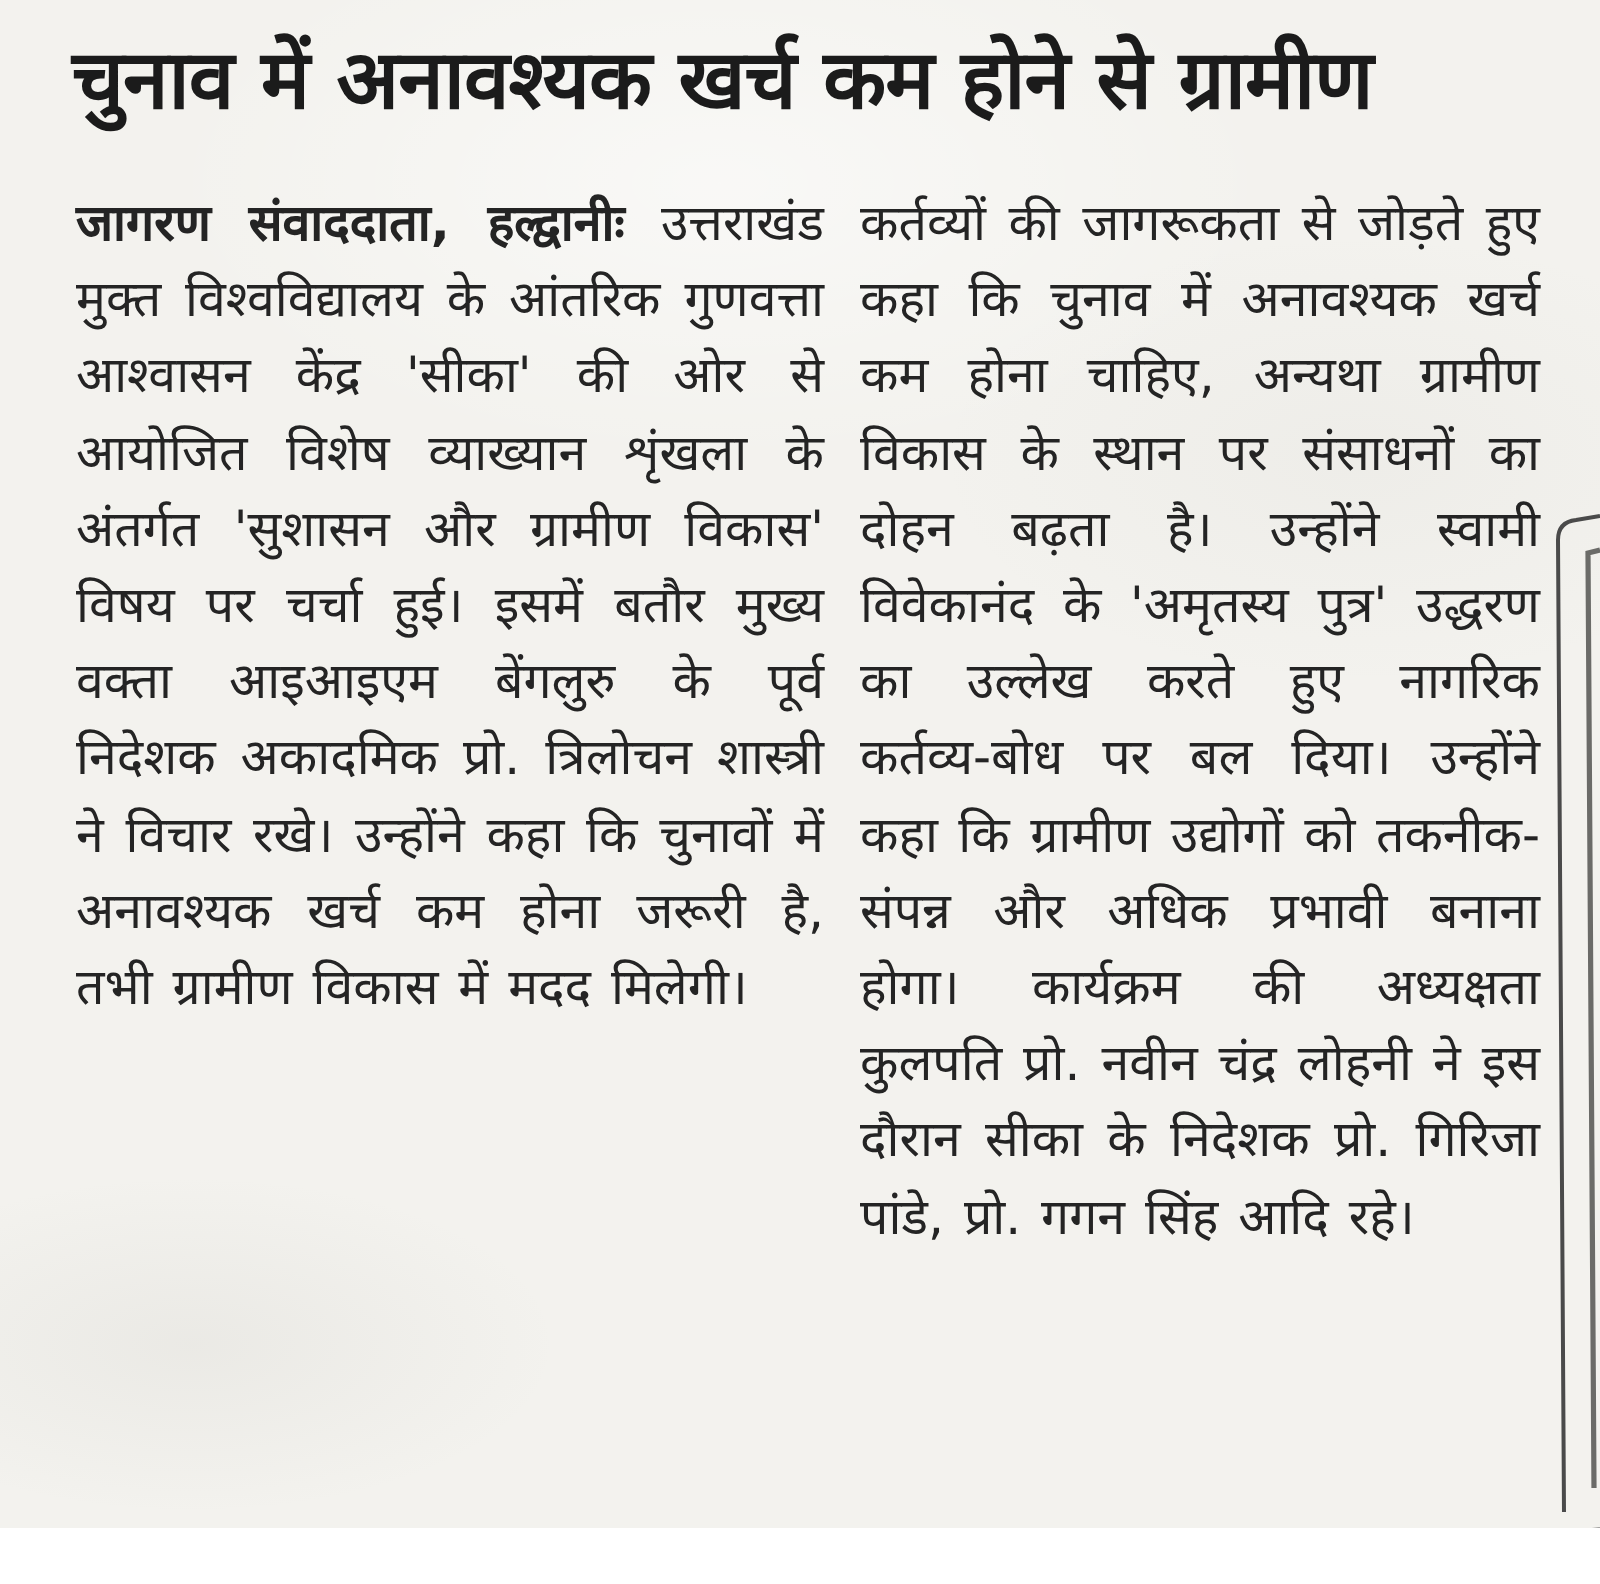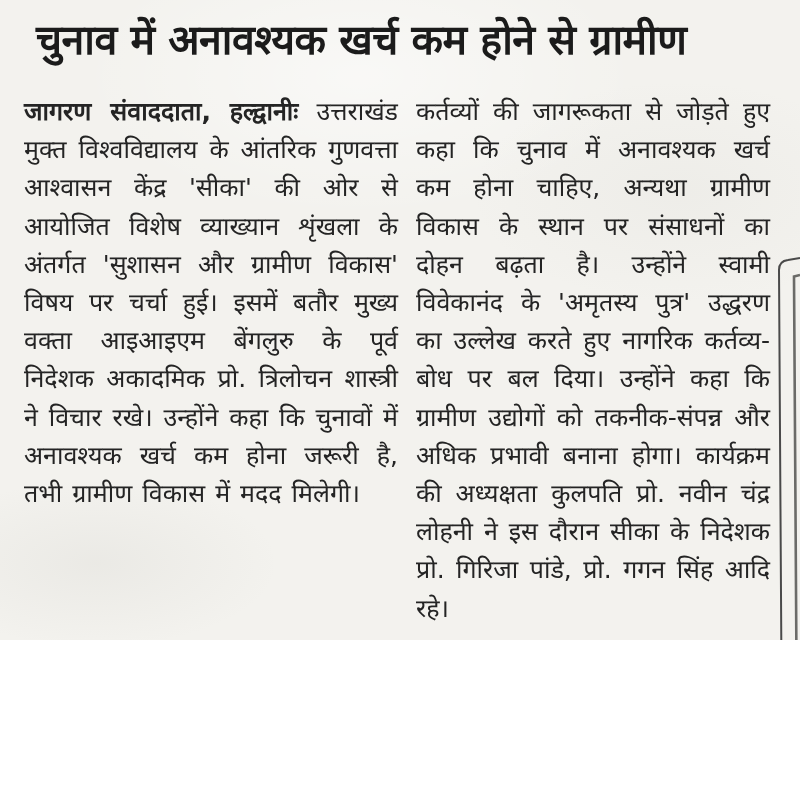--- a/index.html
+++ b/index.html
@@ -2,21 +2,21 @@
 <html lang="hi"><head>
 <meta charset="utf-8">
 <style>
   html, body {
     margin: 0;
     padding: 0;
   }
   .page {
     position: relative;
     width: 800px;
-    height: 640px;
+    height: 764px;
     overflow: hidden;
     background-color: #f3f2ee;
     background-image:
       radial-gradient(ellipse 260px 120px at 12% 88%, rgba(160,158,150,0.10), rgba(0,0,0,0) 70%),
       radial-gradient(ellipse 300px 160px at 85% 30%, rgba(170,168,160,0.07), rgba(0,0,0,0) 70%),
       radial-gradient(ellipse 400px 200px at 45% 12%, rgba(255,255,255,0.5), rgba(0,0,0,0) 70%);
     font-family: "DejaVu Sans", sans-serif;
   }
   .headline {
     padding: 12px 30px 0 36px;
@@ -25,21 +25,21 @@
   .hl-line {
     font-size: 41px;
     line-height: 57px;
     font-weight: 700;
     letter-spacing: -0.5px;
     white-space: nowrap;
   }
   .body-cols {
     display: flex;
     gap: 18px;
-    padding: 24px 30px 0 24px;
+    padding: 24px 30px 0 38px;
   }
   .col-left  { width: 374px; flex: 0 0 374px; }
   .col-right { flex: 1 1 auto; }
   .para {
     margin: 0;
     font-size: 25px;
     line-height: 38.2px;
     text-align: justify;
     color: #242424;
     letter-spacing: 0px;

